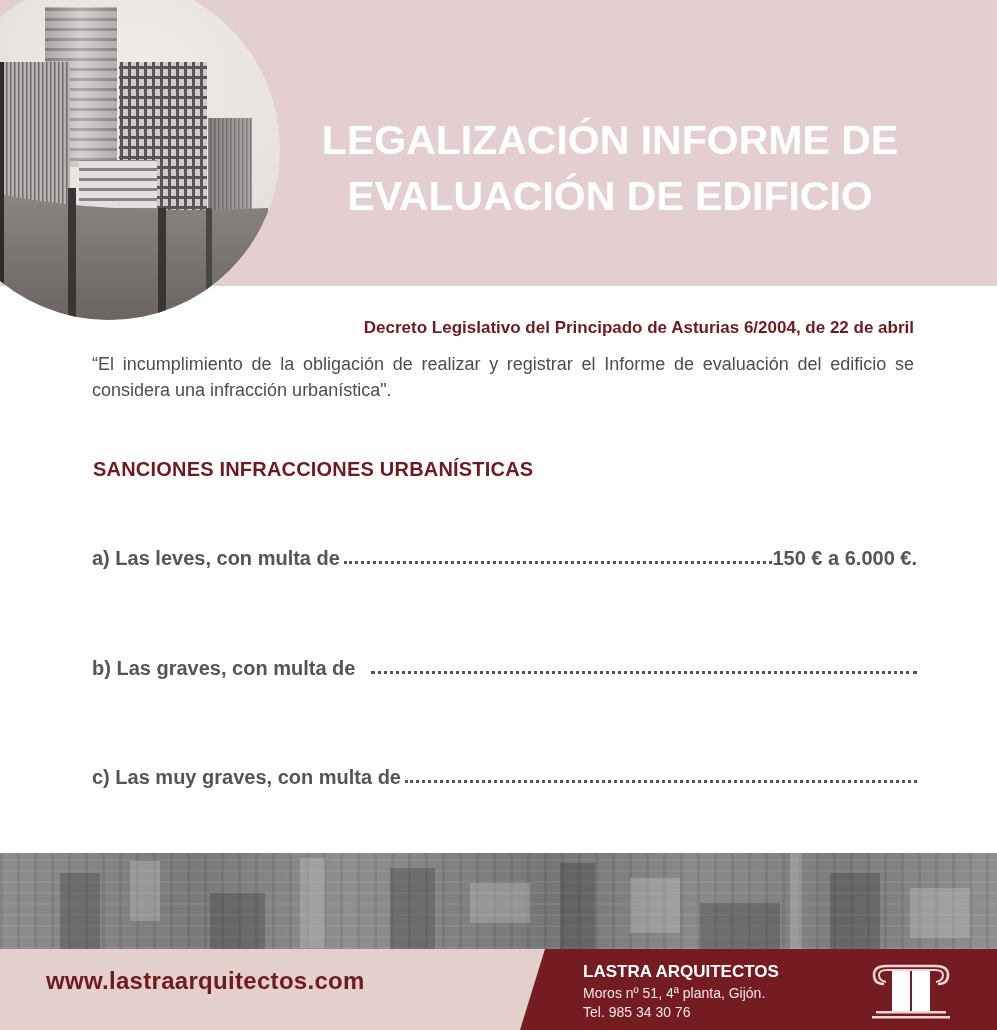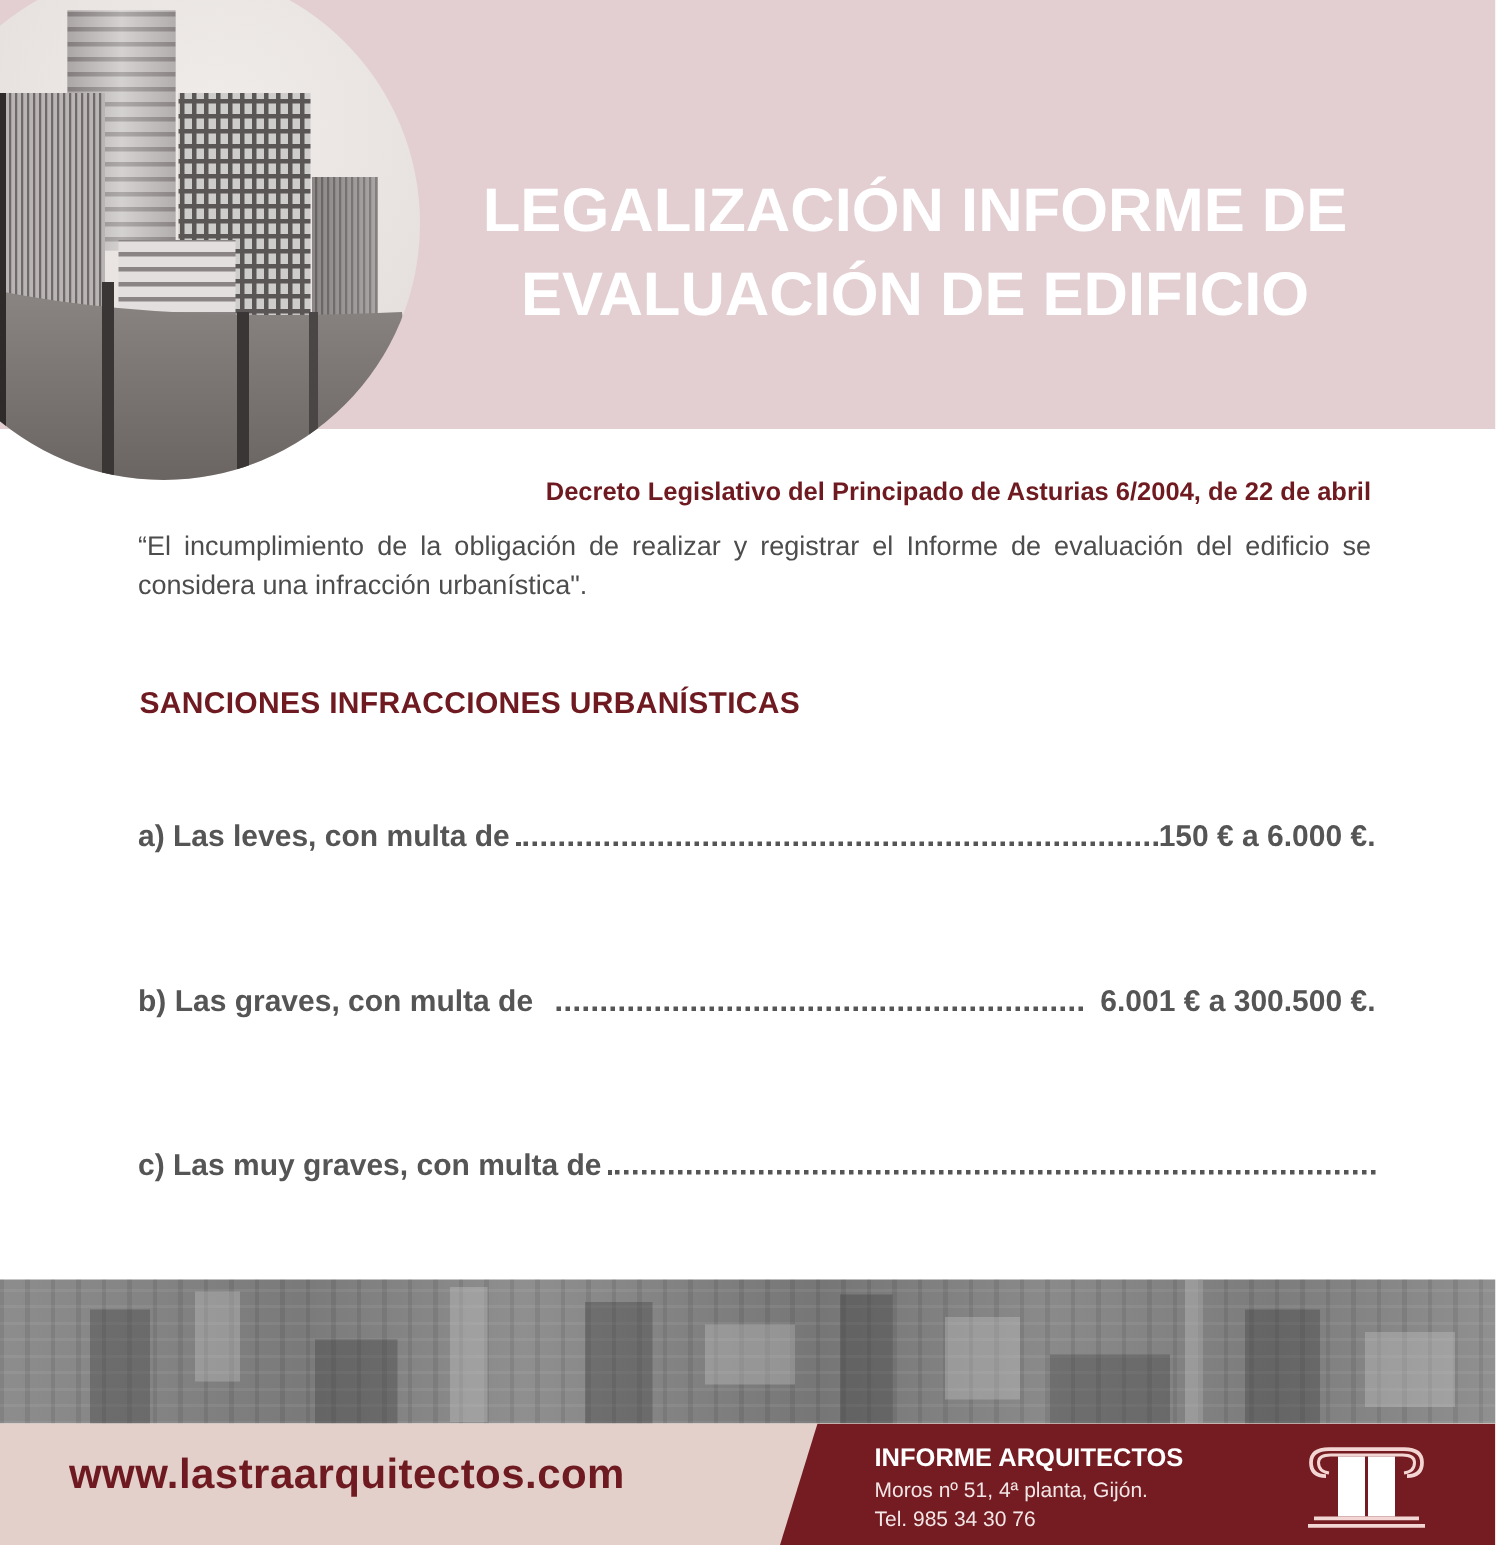--- a/index.html
+++ b/index.html
@@ -66,21 +66,21 @@
     position: absolute; left: 0; top: 949px; width: 997px; height: 81px;
     background: #e3d0cb;
   }
   .footer-right {
     position: absolute; left: 520px; top: 949px; width: 477px; height: 81px;
     background: #741c21;
     clip-path: polygon(25px 0, 477px 0, 477px 81px, 0 81px);
   }
   .website {
     position: absolute; left: 46px; top: 967px;
-    color: #6e1a20; font-weight: bold; font-size: 28px; letter-spacing: 0.3px; text-align: right;
+    color: #6e1a20; font-weight: bold; font-size: 24px; letter-spacing: 0.3px; text-align: right;
   }
   .company-name {
     position: absolute; left: 583px; top: 962px;
     color: #ffffff; font-weight: bold; font-size: 17px;
   }
   .company-address, .company-phone {
     position: absolute; left: 583px;
     color: #f2e6e6; font-size: 14px;
   }
   .company-address { top: 985px; }
@@ -153,21 +153,20 @@
 <div class="section-title">SANCIONES INFRACCIONES URBANÍSTICAS</div>
 
 <div class="sanction row-a">
   <span>a) Las leves, con multa de</span>
   <span class="dots"></span>
   <span>150 € a 6.000 €.</span>
 </div>
 <div class="sanction row-b">
   <span>b) Las graves, con multa de</span>
   <span class="dots"></span>
-  <span>6.001 € a 300.500 €.</span>
 </div>
 <div class="sanction row-c">
   <span>c) Las muy graves, con multa de</span>
   <span class="dots"></span>
 </div>
 
 <div class="city-strip">
   <div class="blk" style="left:60px;top:20px;width:40px;height:76px"></div>
   <div class="lt" style="left:130px;top:8px;width:30px;height:60px"></div>
   <div class="blk" style="left:210px;top:40px;width:55px;height:56px"></div>
@@ -179,21 +178,21 @@
   <div class="blk" style="left:700px;top:50px;width:80px;height:46px"></div>
   <div class="lt" style="left:790px;top:0px;width:12px;height:96px"></div>
   <div class="blk" style="left:830px;top:20px;width:50px;height:76px"></div>
   <div class="lt" style="left:910px;top:35px;width:60px;height:50px"></div>
 </div>
 
 <div class="footer-left"></div>
 <div class="footer-right"></div>
 
 <div class="website">www.lastraarquitectos.com</div>
-<div class="company-name">INFORME ARQUITECTOS</div>
+<div class="company-name">LASTRA ARQUITECTOS</div>
 <div class="company-address">Moros nº 51, 4ª planta, Gijón.</div>
 <div class="company-phone">Tel. 985 34 30 76</div>
 
 <div class="logo">
   <svg width="82" height="58" viewBox="0 0 82 58">
 
     <path d="M14 22 Q4 22 4 13 Q4 4 16 4 L66 4 Q78 4 78 13 Q78 22 68 22" fill="none" stroke="#f3d6d3" stroke-width="2.5"></path>
     <path d="M16 20 Q9 19 9 13 Q9 8 17 8 L65 8 Q73 8 73 13 Q73 19 66 20" fill="none" stroke="#f3d6d3" stroke-width="2"></path>
 
     <rect x="22" y="9" width="38" height="40" fill="#ffffff"></rect>

